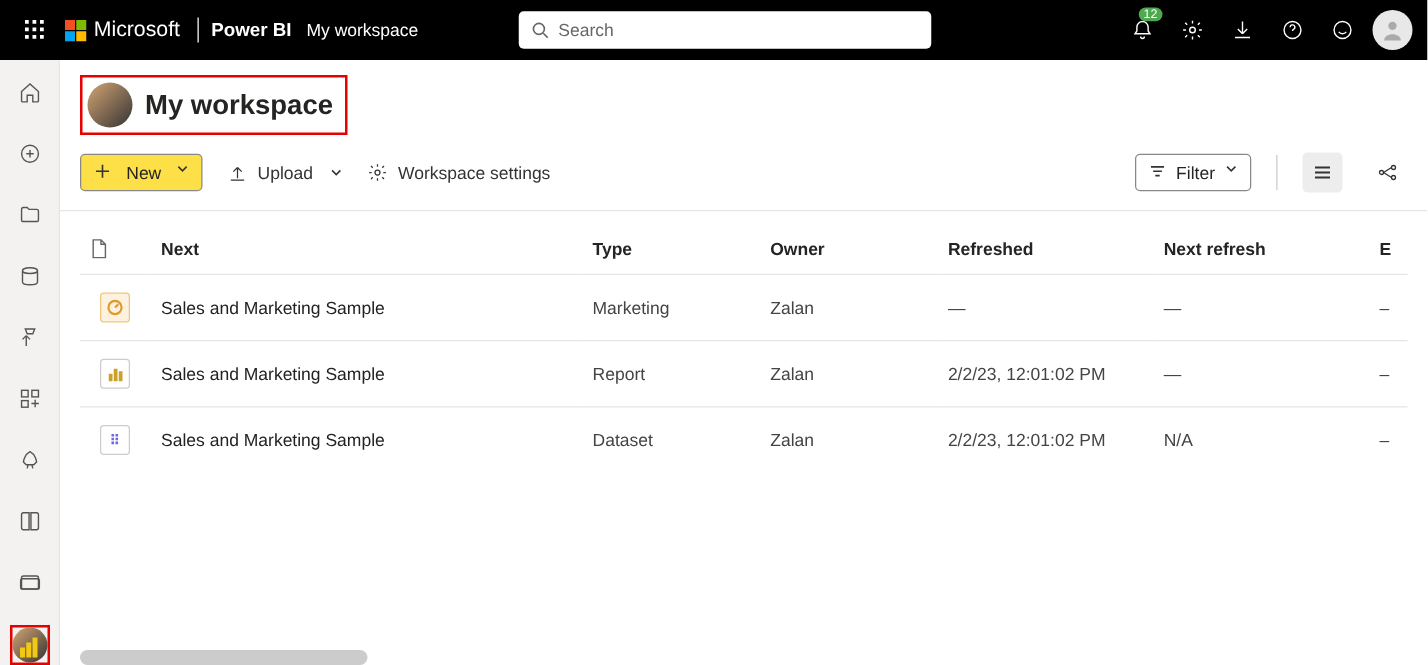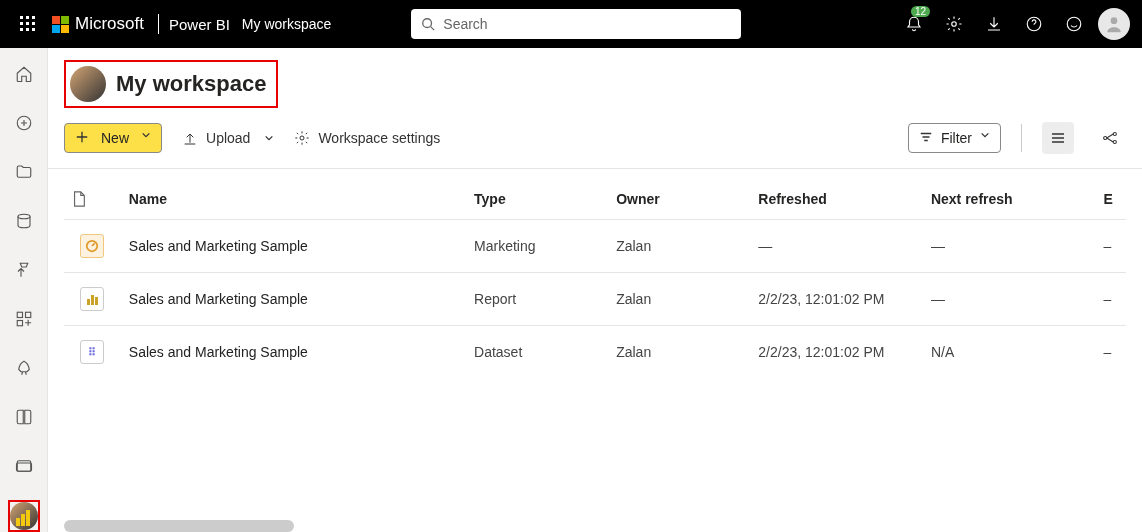--- a/index.html
+++ b/index.html
@@ -7,21 +7,21 @@
     
     
     .top-header { height: 48px; background: #000; display: flex; align-items: center; color: #fff; padding: 0 8px; }
     .waffle { width: 40px; display: flex; justify-content: center; align-items: center; cursor: pointer; }
     .ms-logo { display: flex; align-items: center; gap: 6px; margin-left: 4px; margin-right: 14px; }
     .ms-squares { display: grid; grid-template: 8px 8px / 8px 8px; gap: 1px; }
     .ms-squares span:nth-child(1){background:#f25022;} .ms-squares span:nth-child(2){background:#7fba00;}
     .ms-squares span:nth-child(3){background:#00a4ef;} .ms-squares span:nth-child(4){background:#ffb900;}
     .ms-text { font-size: 17px; }
     .divider-v { width: 1px; height: 20px; background: #fff; margin-right: 10px; }
-    .pbi-name { font-weight: 400; font-size: 15px; margin-right: 12px; }
+    .pbi-name { font-weight: 700; font-size: 15px; margin-right: 12px; }
     .ws-crumb { font-size: 14px; color: #fff; }
     .search-box { margin-left: 80px; width: 330px; height: 30px; background: #fff; border-radius: 4px; display: flex; align-items: center; padding: 0 10px; color: #666; }
     .spacer { flex: 1; }
     .hdr-icon { width: 40px; height: 52px; display: flex; align-items: center; justify-content: center; cursor: pointer; position: relative; color: #fff; }
     .badge { position: absolute; top: 8px; right: 4px; background: #4fa94f; color: #fff; font-size: 10px; border-radius: 8px; padding: 0 4px; min-width: 14px; text-align: center; }
     .avatar-top { width: 32px; height: 32px; background: #e8e8e8; border-radius: 50%; display:flex; align-items:center; justify-content:center; }
 
     
     .shell { display: flex; height: calc(532px - 48px); }
     .left-rail { width: 48px; background: #f3f2f1; border-right: 1px solid #e5e5e5; display: flex; flex-direction: column; align-items: center; padding-top: 10px; gap: 18px; position:relative; }
@@ -282,21 +282,21 @@
             <col style="width:170px">
             <col style="width:30px">
         </colgroup>
         <thead>
           <tr>
             <th class="icon-cell">
                 <svg width="14" height="16" viewBox="0 0 14 18" fill="none">
                   <path d="M2 1h7l4 4v12H2V1z M9 1v4h4" stroke="#666" stroke-width="1.3"></path>
                 </svg>
               </th>
-            <th>Name</th>
+            <th>Next</th>
             <th>Type</th>
             <th>Owner</th>
             <th>Refreshed</th>
             <th>Next refresh</th>
             <th>E</th>
           </tr>
         </thead>
         <tbody id="tbody">
             <tr>
               <td class="icon-cell"><div class="item-icon dash-icon">

